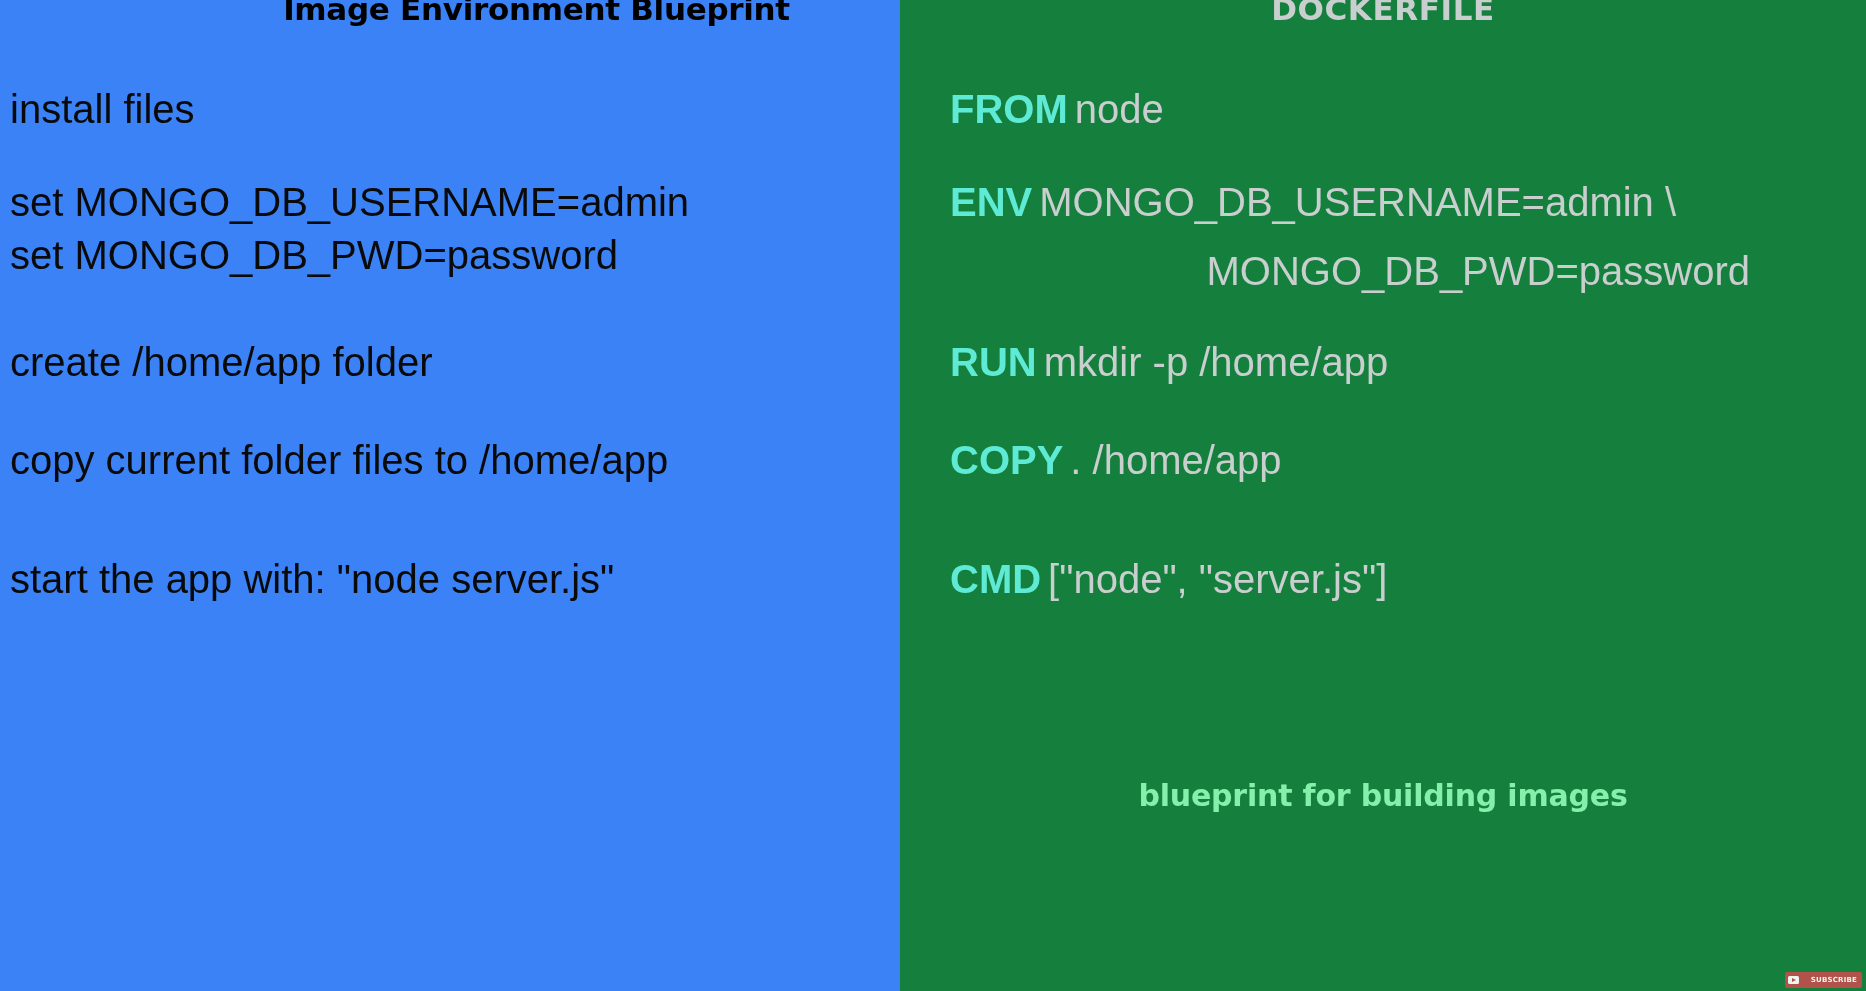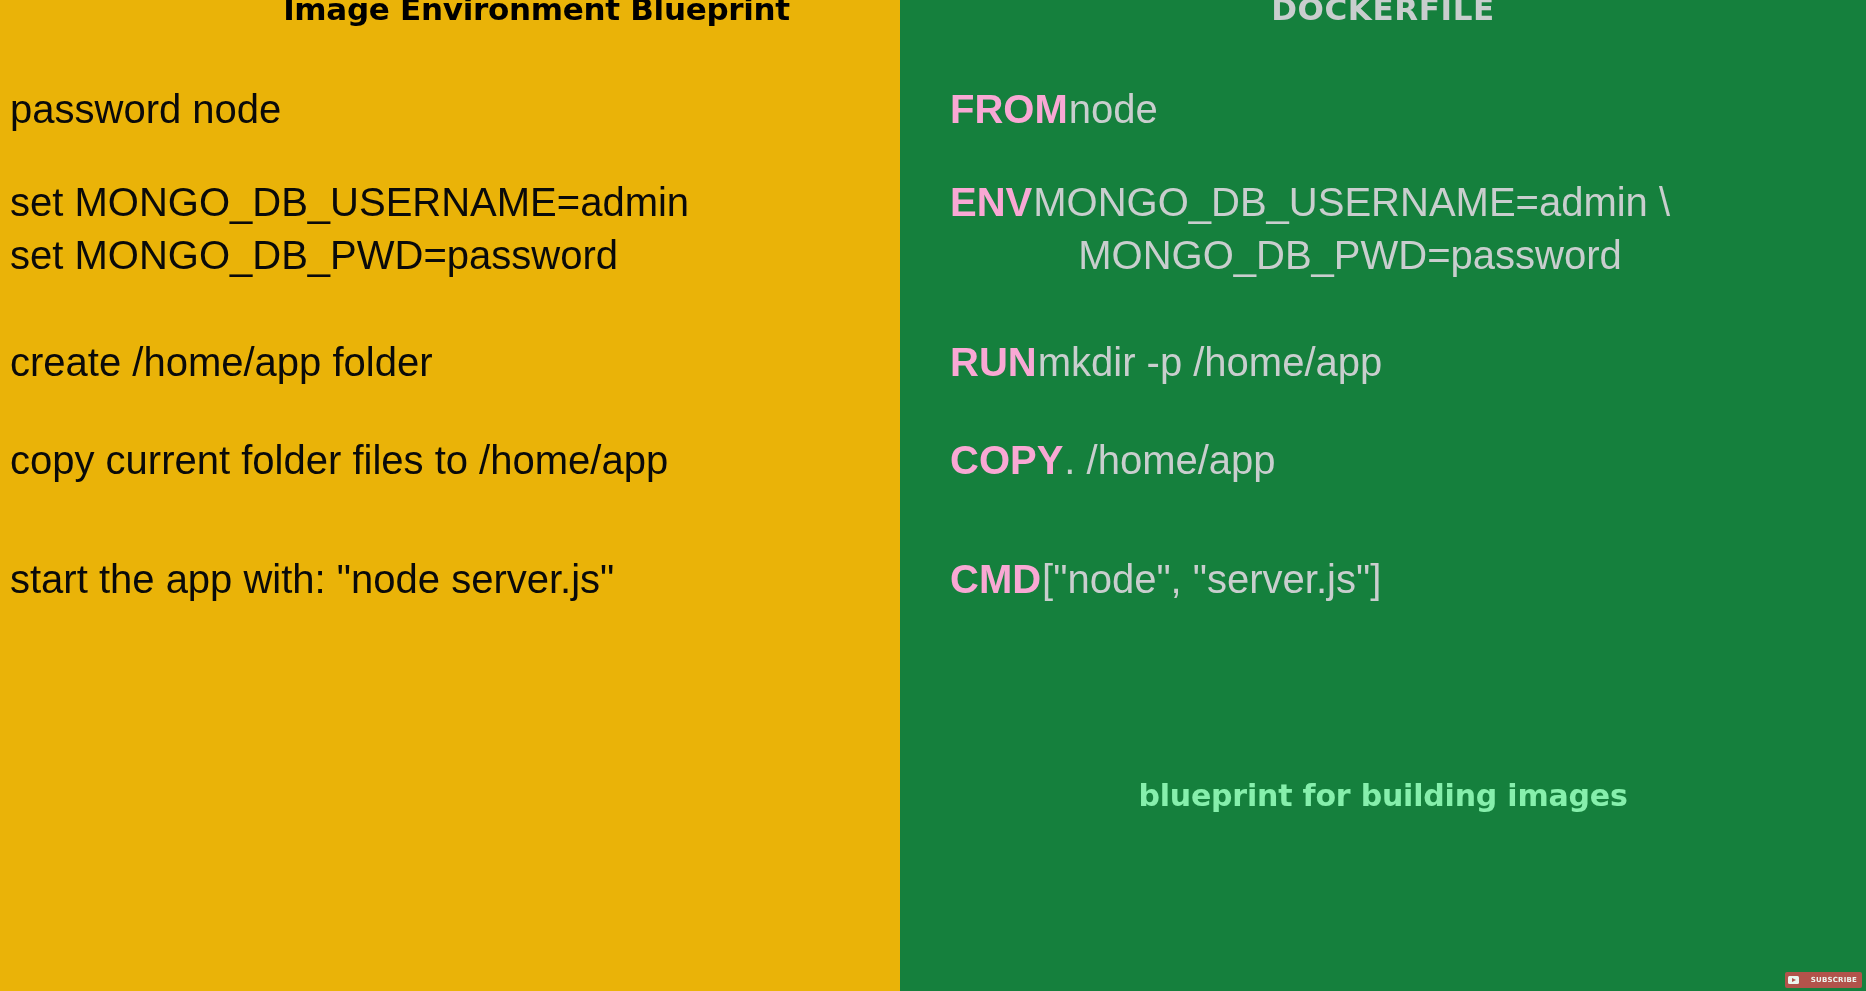--- a/index.html
+++ b/index.html
@@ -24,21 +24,21 @@
   
   .panel {
     position: absolute;
     top: 0;
     height: 991px;
     overflow: hidden;
   }
   #left-panel {
     left: 0;
     width: 1073px;
-    background: #eab308;
+    background: #3b82f6;
   }
   #right-panel {
     left: 900px;
     width: 966px;
     background: #15803d;
   }
 
   
   .panel-title {
     position: absolute;
@@ -71,27 +71,28 @@
     color: #0a0a0a;
     font-weight: 400;
   }
   .right-line {
     left: 950px;
     color: #c9cece;
     font-weight: 400;
   }
   .kw {
     font-weight: bold;
-    color: #f9a8d4;
-    margin-right: 1px;
+    color: #5eead4;
+    margin-right: 7px;
   }
   .cont-line {
     display: block;
-    text-align: center;
+    text-align: right;
     width: 800px;
+    margin-top: 16px;
   }
 
   
   #l-install   { top: 83px;  }
   #l-env1      { top: 176px; }
   #l-env2      { top: 229px; }
   #l-mkdir     { top: 336px; }
   #l-copy      { top: 434px; }
   #l-cmd       { top: 553px; }
 
@@ -158,21 +159,21 @@
 </style>
 </head>
 <body>
 
 <div id="slide">
 
   <div class="panel" id="left-panel">
 
     <div class="panel-title" id="left-title">Image Environment Blueprint</div>
 
-    <div class="line left-line" id="l-install">password node</div>
+    <div class="line left-line" id="l-install">install files</div>
 
     <div class="line left-line" id="l-env1">set MONGO_DB_USERNAME=admin</div>
 
     <div class="line left-line" id="l-env2">set MONGO_DB_PWD=password</div>
 
     <div class="line left-line" id="l-mkdir">create /home/app folder</div>
 
     <div class="line left-line" id="l-copy">copy current folder files to /home/app</div>
 
     <div class="line left-line" id="l-cmd">start the app with: "node server.js"</div>

